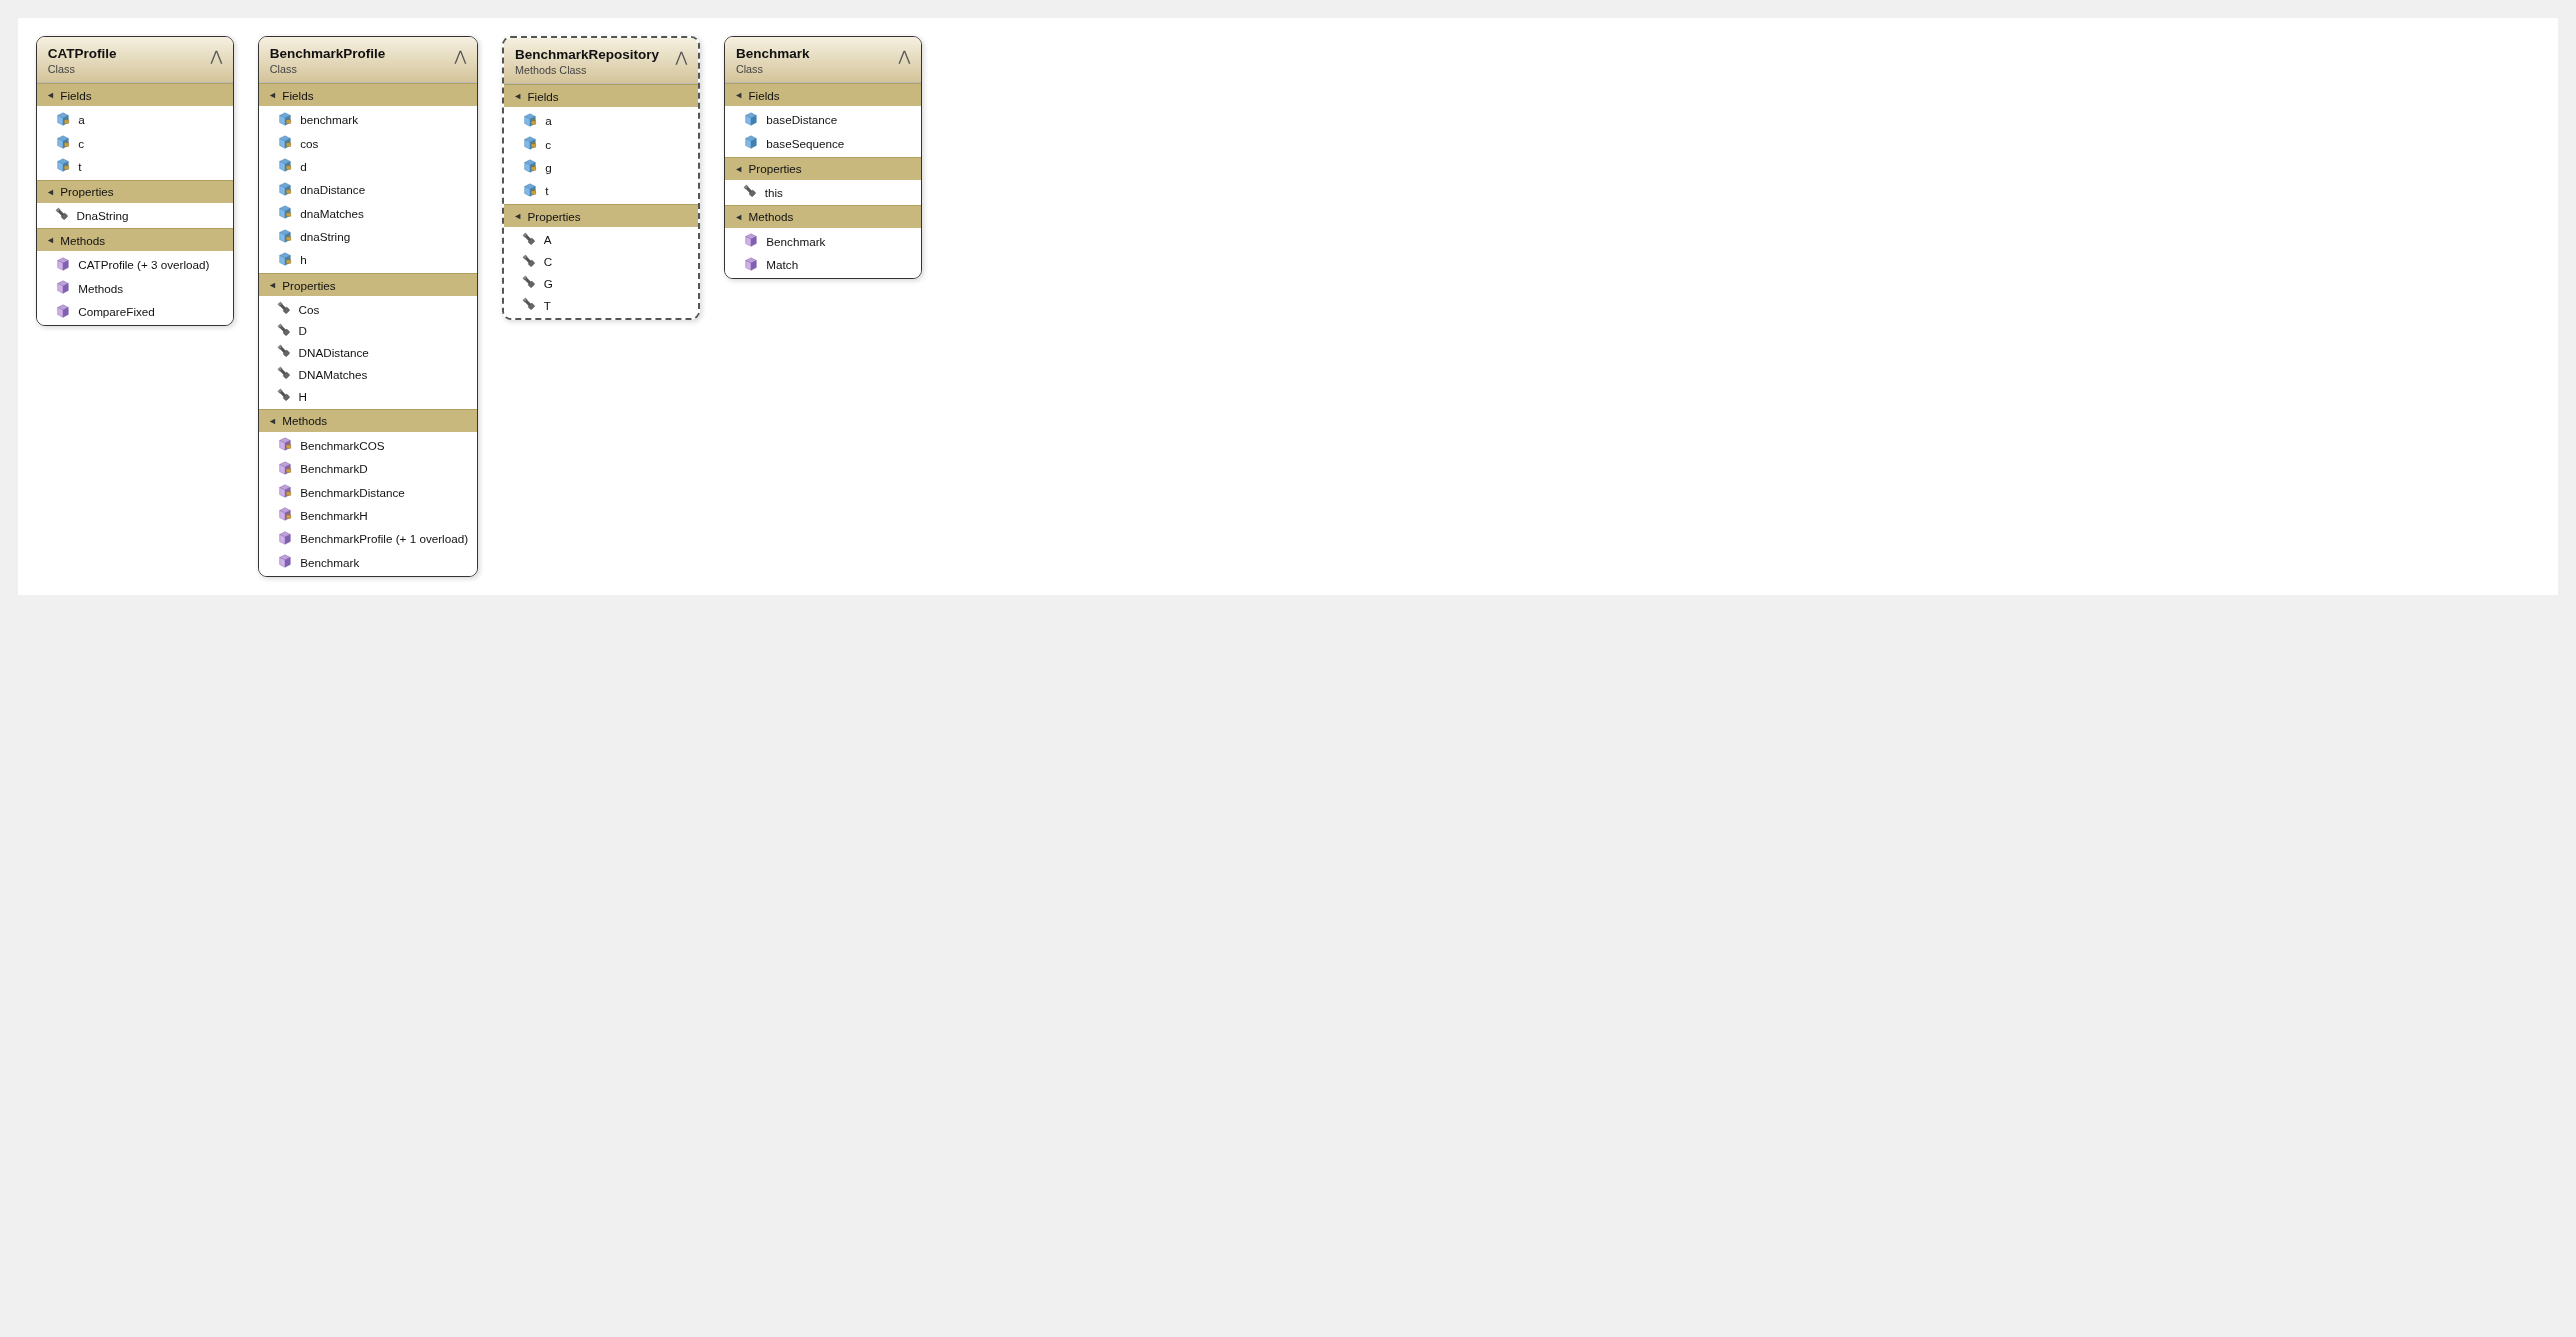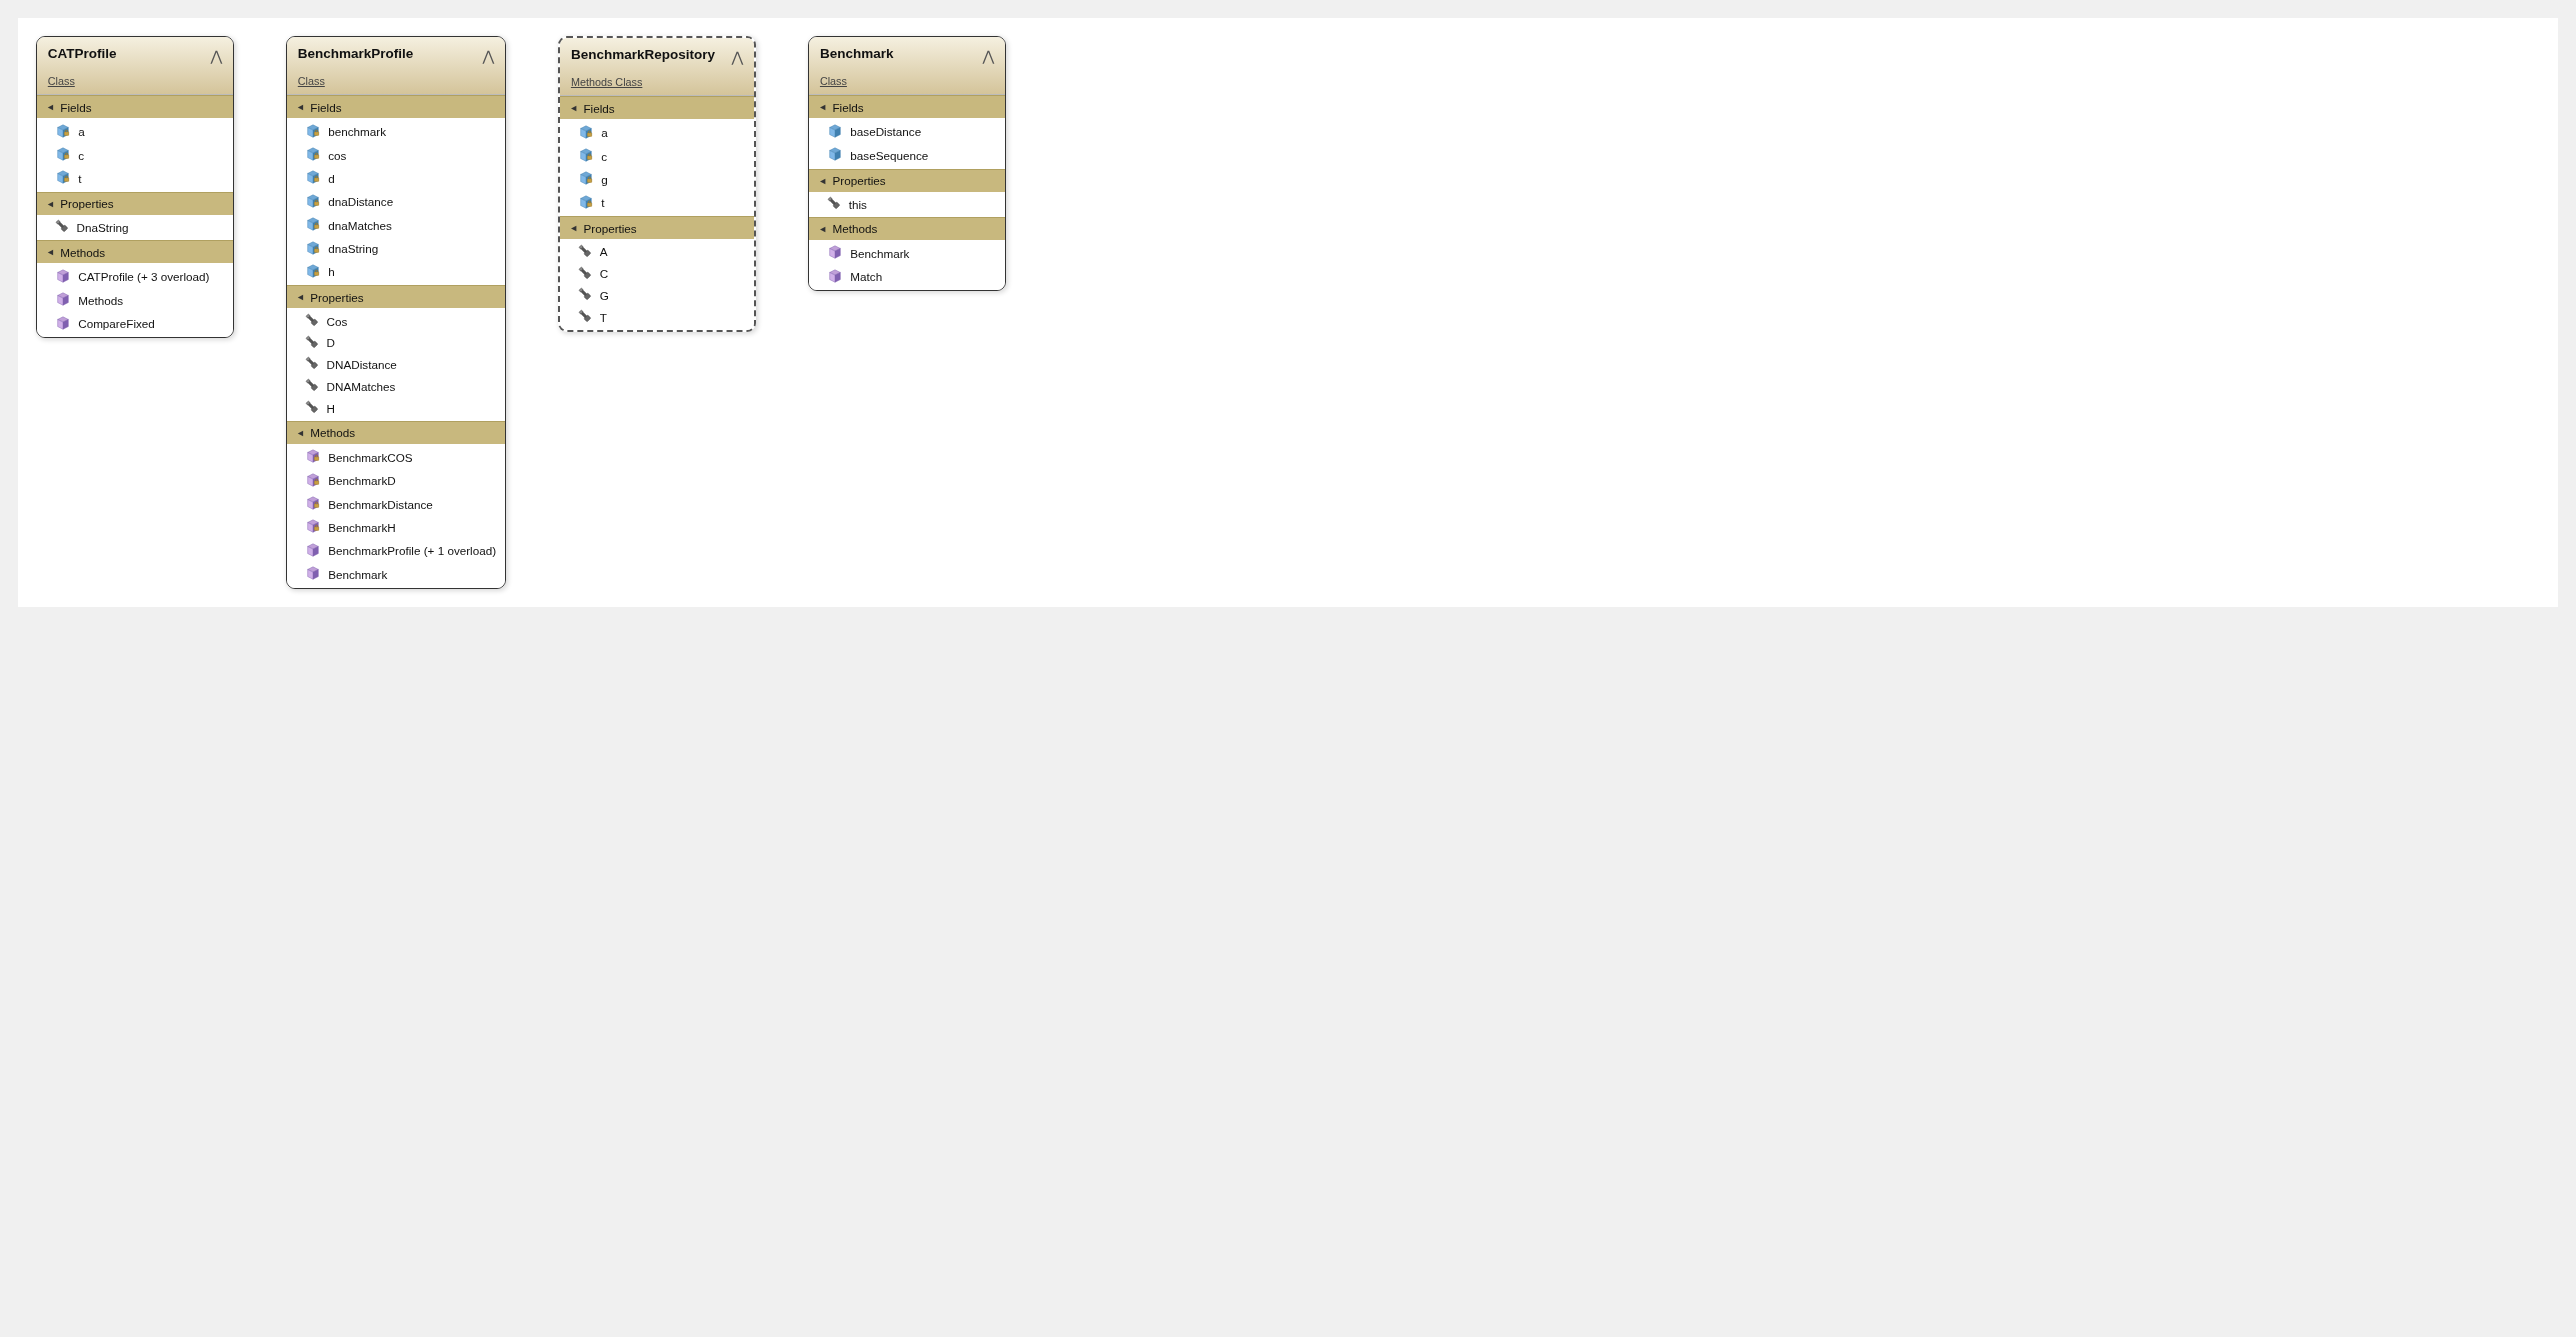--- a/index.html
+++ b/index.html
@@ -6,21 +6,21 @@
     body {
       background: #f0f0f0;
       font-family: 'Segoe UI', Arial, sans-serif;
       font-size: 11.7px;
       padding: 18px;
       min-width: 1260px;
     }
     .diagram {
       display: flex;
       flex-direction: row;
-      gap: 52px;
+      gap: 24px;
       align-items: flex-start;
       padding: 18px;
       background: white;
     }
     .class-box {
       border: 1.8px solid #333;
       border-radius: 9px;
       background: white;
       min-width: 198px;
       overflow: hidden;
@@ -38,22 +38,21 @@
       border-bottom: 0.9px solid #bbb;
     }
     .class-header-text .class-name {
       font-weight: bold;
       font-size: 13.5px;
       color: #111;
     }
     .class-header-text .class-type {
       font-size: 10.8px;
       color: #444;
-      margin-top: 14px;
-      text-decoration: underline;
+      margin-top: 2px;
     }
     .collapse-icon {
       font-size: 14.4px;
       color: #555;
       cursor: pointer;
       margin-top: 1.8px;
     }
     .section-header {
       background: #c8b87e;
       padding: 4.5px 9px;

